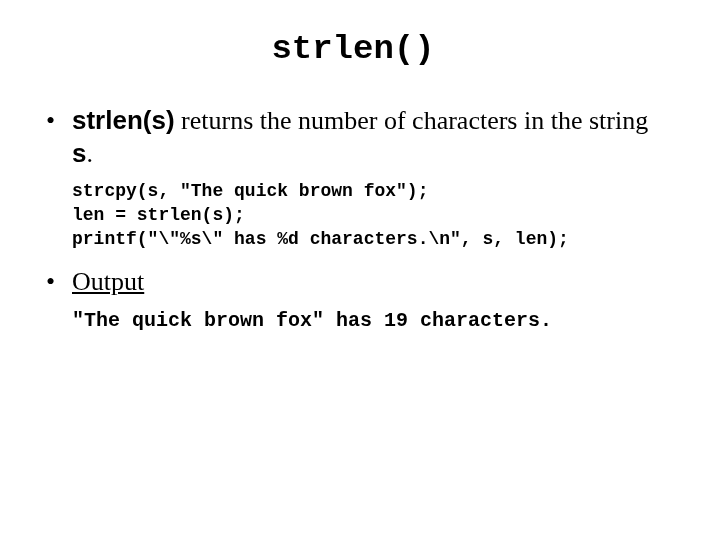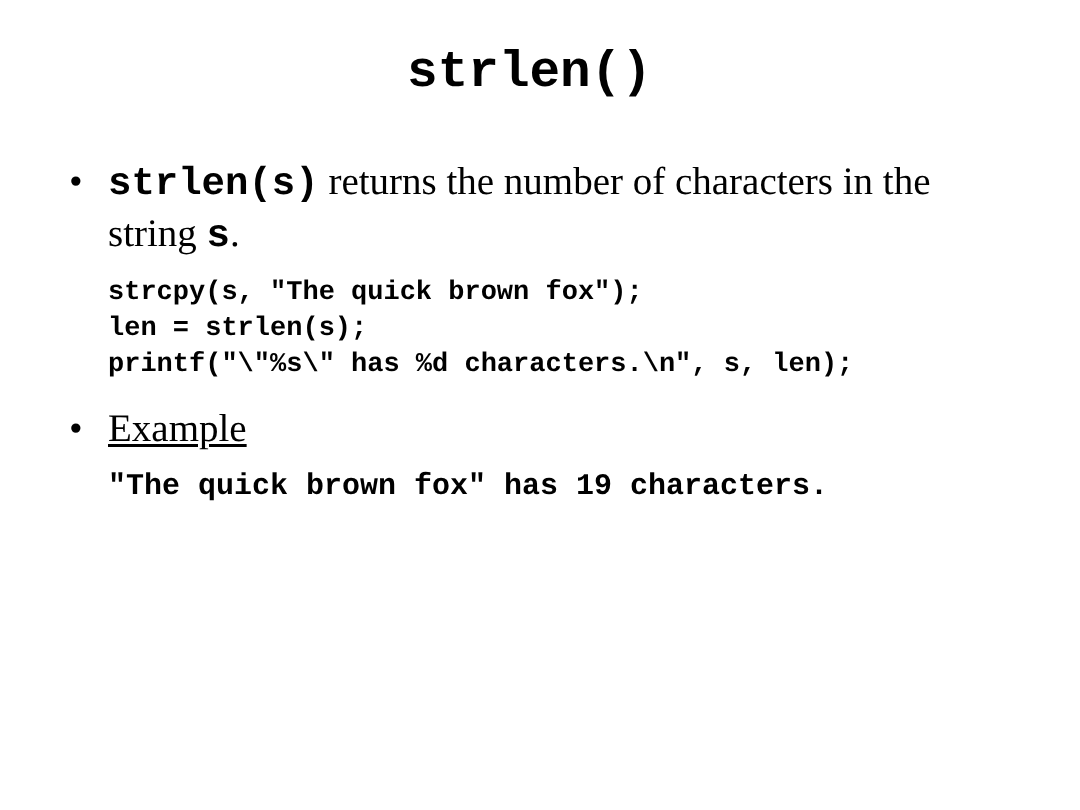--- a/index.html
+++ b/index.html
@@ -37,21 +37,21 @@
     margin-bottom: 8px;
   }
   ul.top > li::before {
     content: "•";
     position: absolute;
     left: 0;
     top: 0;
     font-size: 26px;
   }
   .mono {
-    font-family: Liberation Mono, monospace;
+    font-family: Liberation Sans, sans-serif;
     font-weight: bold;
   }
   .codeblock {
     font-family: "Courier New", Courier, monospace;
     font-weight: bold;
     font-size: 18px;
     line-height: 1.35;
     white-space: pre;
     margin: 6px 0 14px 32px;
   }
@@ -80,19 +80,19 @@
     </li>
 
   </ul>
 
   <div class="codeblock">strcpy(s, "The quick brown fox");
 len = strlen(s);
 printf("\"%s\" has %d characters.\n", s, len);</div>
 
   <ul class="top">
     <li>
-      <span class="output-label">Example</span>
+      <span class="output-label">Output</span>
     </li>
   </ul>
 
   <div class="outputblock">"The quick brown fox" has 19 characters.</div>
 
 </div>
 
 </body></html>

